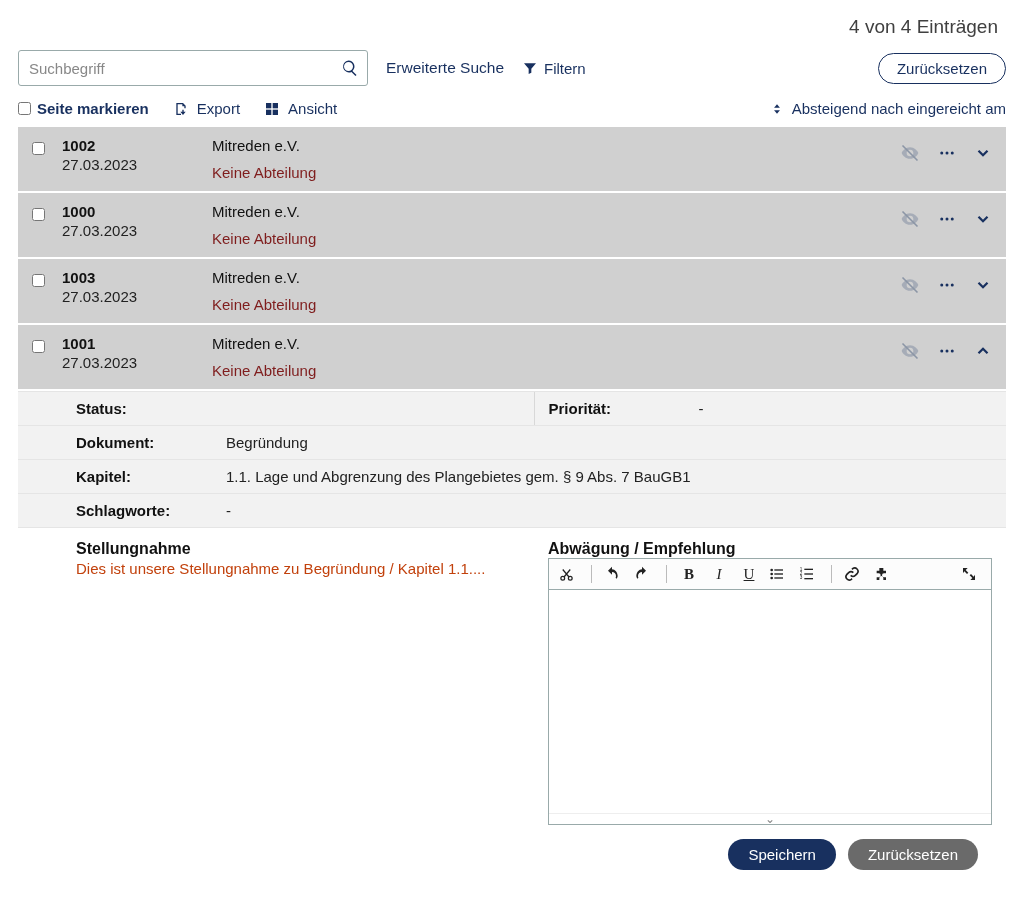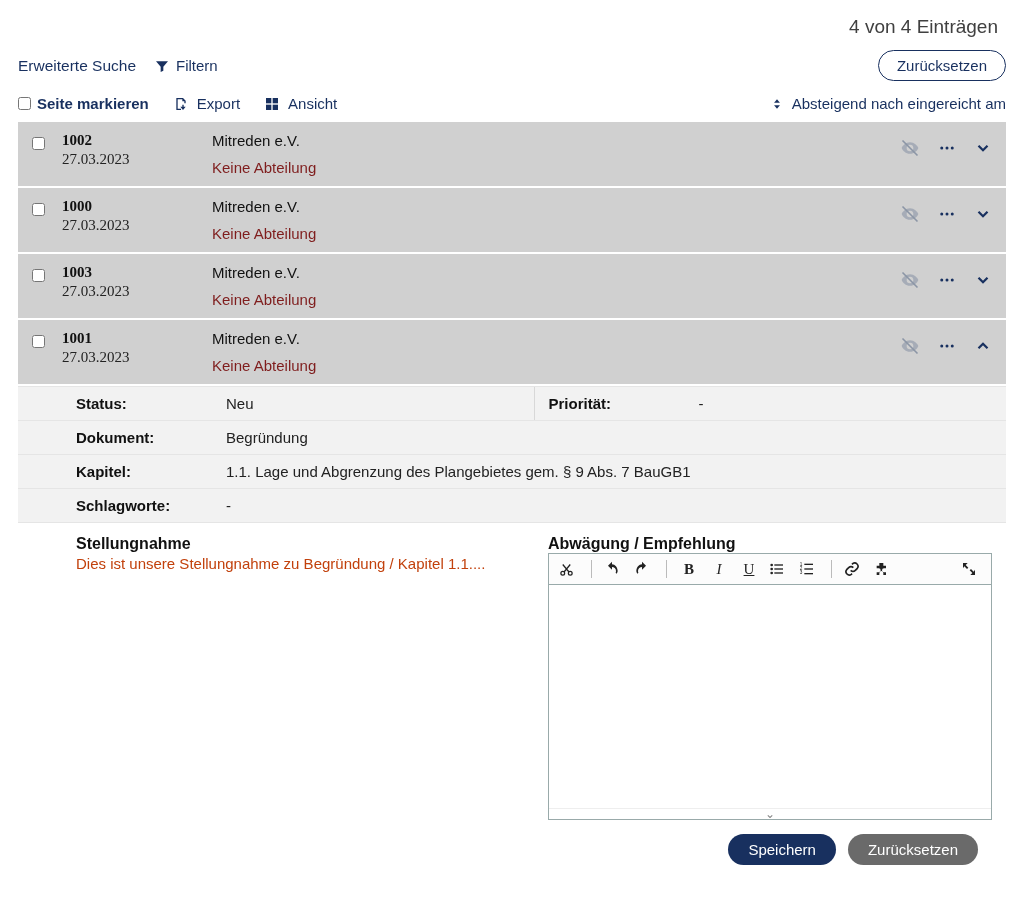--- a/index.html
+++ b/index.html
@@ -18,21 +18,21 @@
 .reset-pill { margin-left: auto; border: 1.5px solid #18305f; border-radius: 20px; padding: 6px 18px; color: #18305f; background: #fff; cursor: pointer; font-size: 15px; }
 
 .action-row { display: flex; align-items: center; gap: 24px; padding: 6px 0 10px 0; }
 .mark-wrap { display: flex; align-items: center; gap: 6px; }
 .mark-wrap label { color: #18305f; font-weight: 700; cursor: pointer; }
 .action-item { display: flex; align-items: center; gap: 8px; color: #18305f; cursor: pointer; }
 .sort-wrap { margin-left: auto; display: flex; align-items: center; gap: 8px; color: #18305f; cursor: pointer; }
 
 .row { display: flex; align-items: flex-start; background: #d0d0d0; padding: 10px 14px; border-bottom: 2px solid #fff; }
 .row-check { width: 30px; padding-top: 4px; }
-.row-left { width: 150px; font-family: Liberation Serif, serif; }
+.row-left { width: 150px; }
 .row-left .rid { font-weight: 700; color: #111; }
 .row-left .rdate { color: #222; margin-top: 2px; }
 .row-mid { flex: 1; }
 .row-mid .org { color: #111; }
 .row-mid .dept { color: #7f1d1d; margin-top: 10px; }
 .row-icons { display: flex; align-items: center; gap: 18px; padding-top: 6px; }
 .icon-muted { color: #8b95a6; cursor: pointer; }
 .icon-blue { color: #18305f; cursor: pointer; }
 
 .detail-block { border-bottom: 1px solid #e5e5e5; }
@@ -70,20 +70,28 @@
 svg { display: block; }
 </style>
 </head>
 <body>
 
 <div class="container">
 
   <div class="count-line">4 von 4 Einträgen</div>
 
   <div class="top-row">
+    <div class="search-wrap">
+      <input class="search-input" type="text" placeholder="Suchbegriff" style="">
+      <span class="search-icon-btn">
+        <svg width="18" height="18" viewBox="0 0 24 24" fill="currentColor">
+            <path d="M10 2a8 8 0 015.3 13.9l5.4 5.4-1.4 1.4-5.4-5.4A8 8 0 1110 2zm0 2a6 6 0 100 12 6 6 0 000-12z"></path>
+          </svg>
+      </span>
+    </div>
     <span class="link-blue">Erweiterte Suche</span>
     <div class="filter-wrap">
       <span>
         <svg width="16" height="16" viewBox="0 0 24 24" fill="currentColor">
             <path d="M3 5h18l-7 8v6l-4 2v-8z"></path>
           </svg>
       </span>
       <span>Filtern</span>
     </div>
     <button class="reset-pill">Zurücksetzen</button>
@@ -249,21 +257,20 @@
             </svg>
           </span>
         </div>
       </div>
     </div>
 
   <div class="detail-block">
     <div class="detail-line split">
       <div class="detail-cell split-left">
         <div class="detail-label">Status:</div>
-        <div class="detail-val">Neu</div>
       </div>
       <div class="detail-cell split-right">
         <div class="detail-label">Priorität:</div>
         <div class="detail-val">-</div>
       </div>
     </div>
     <div class="detail-line">
         <div class="detail-cell">
       <div class="detail-label">Dokument:</div>
       <div class="detail-val">Begründung</div>

